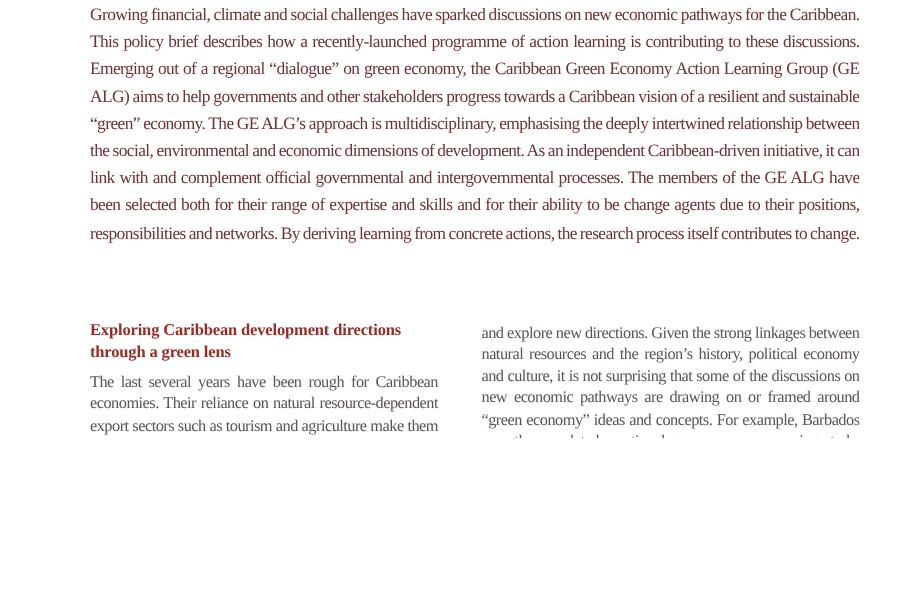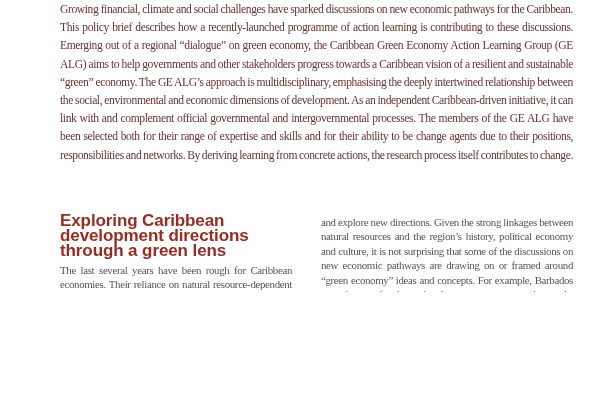--- a/index.html
+++ b/index.html
@@ -37,23 +37,23 @@
     width: 513px;
     height: 187px;
     display: flex;
     justify-content: space-between;
     overflow: hidden;
   }
   .col-left  { width: 232px; }
   .col-right { width: 252px; }
   .section-heading {
     margin: 0 0 5px 0;
-    font-family: Liberation Sans, sans-serif;
+    font-family: Liberation Serif, serif;
     font-weight: bold;
-    font-size: 17px;
+    font-size: 11px;
     line-height: 15px;
     letter-spacing: -0.1px;
     color: var(--heading-color, #9a2a22);
   }
   .body-text {
     margin: 0;
     font-size: 10.9px;
     line-height: 14.45px;
     letter-spacing: -0.35px;
     word-spacing: -0.6px;

